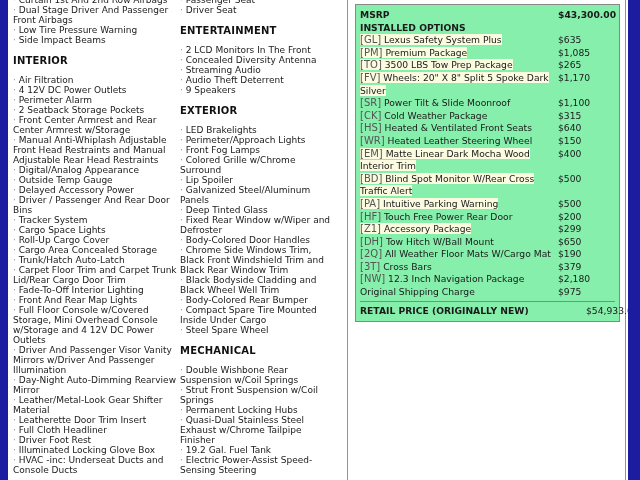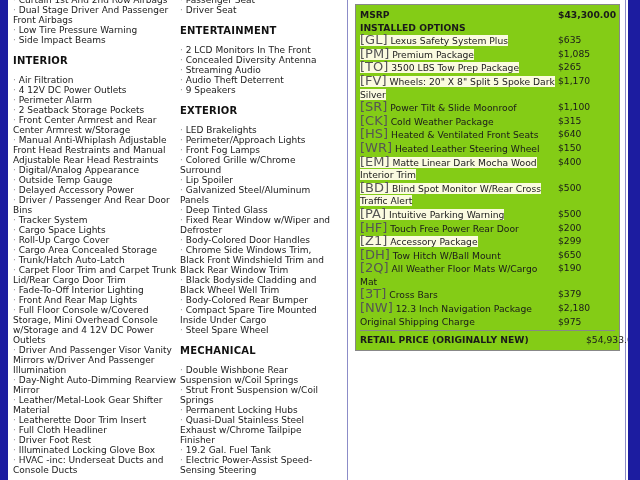--- a/index.html
+++ b/index.html
@@ -37,30 +37,30 @@
     background: #8c8cc8;
   }
   .item { margin: 0; padding: 0; }
   .item .dash { color: #999; }
   .sec-title {
     font-weight: bold; font-size: 10px; letter-spacing: 0.2px;
     margin: 11px 0 9px 0; color: #111;
   }
   .box {
     position: absolute; left: 355px; top: 4px; width: 265px;
-    border: 1px solid #888; background: #84cc16;
+    border: 1px solid #888; background: #86efac;
     padding: 4px 4px 4px 4px; box-sizing: border-box;
   }
   .row {
     display: flex; font-size: 9.2px; line-height: 12.6px;
   }
   .row .name { width: 195px; flex: none; }
   .row .price { flex: 1; padding-left: 3px; }
   .row.bold { font-weight: bold; }
-  .code { font-size: 13px; color: #555; }
+  .code { font-size: 10px; color: #555; }
   .hl { background: #fbfbe0; }
   .total {
     display: flex; font-weight: bold; font-size: 9.2px; line-height: 13px;
     border-top: 1px solid #888; margin-top: 2px; padding-top: 2px; gap: 28px;
   }
   .total .name { width: 195px; flex: none; }
   .total .price { flex: 1; padding-left: 3px; font-weight: normal; }
 </style>
 </head>
 <body>

